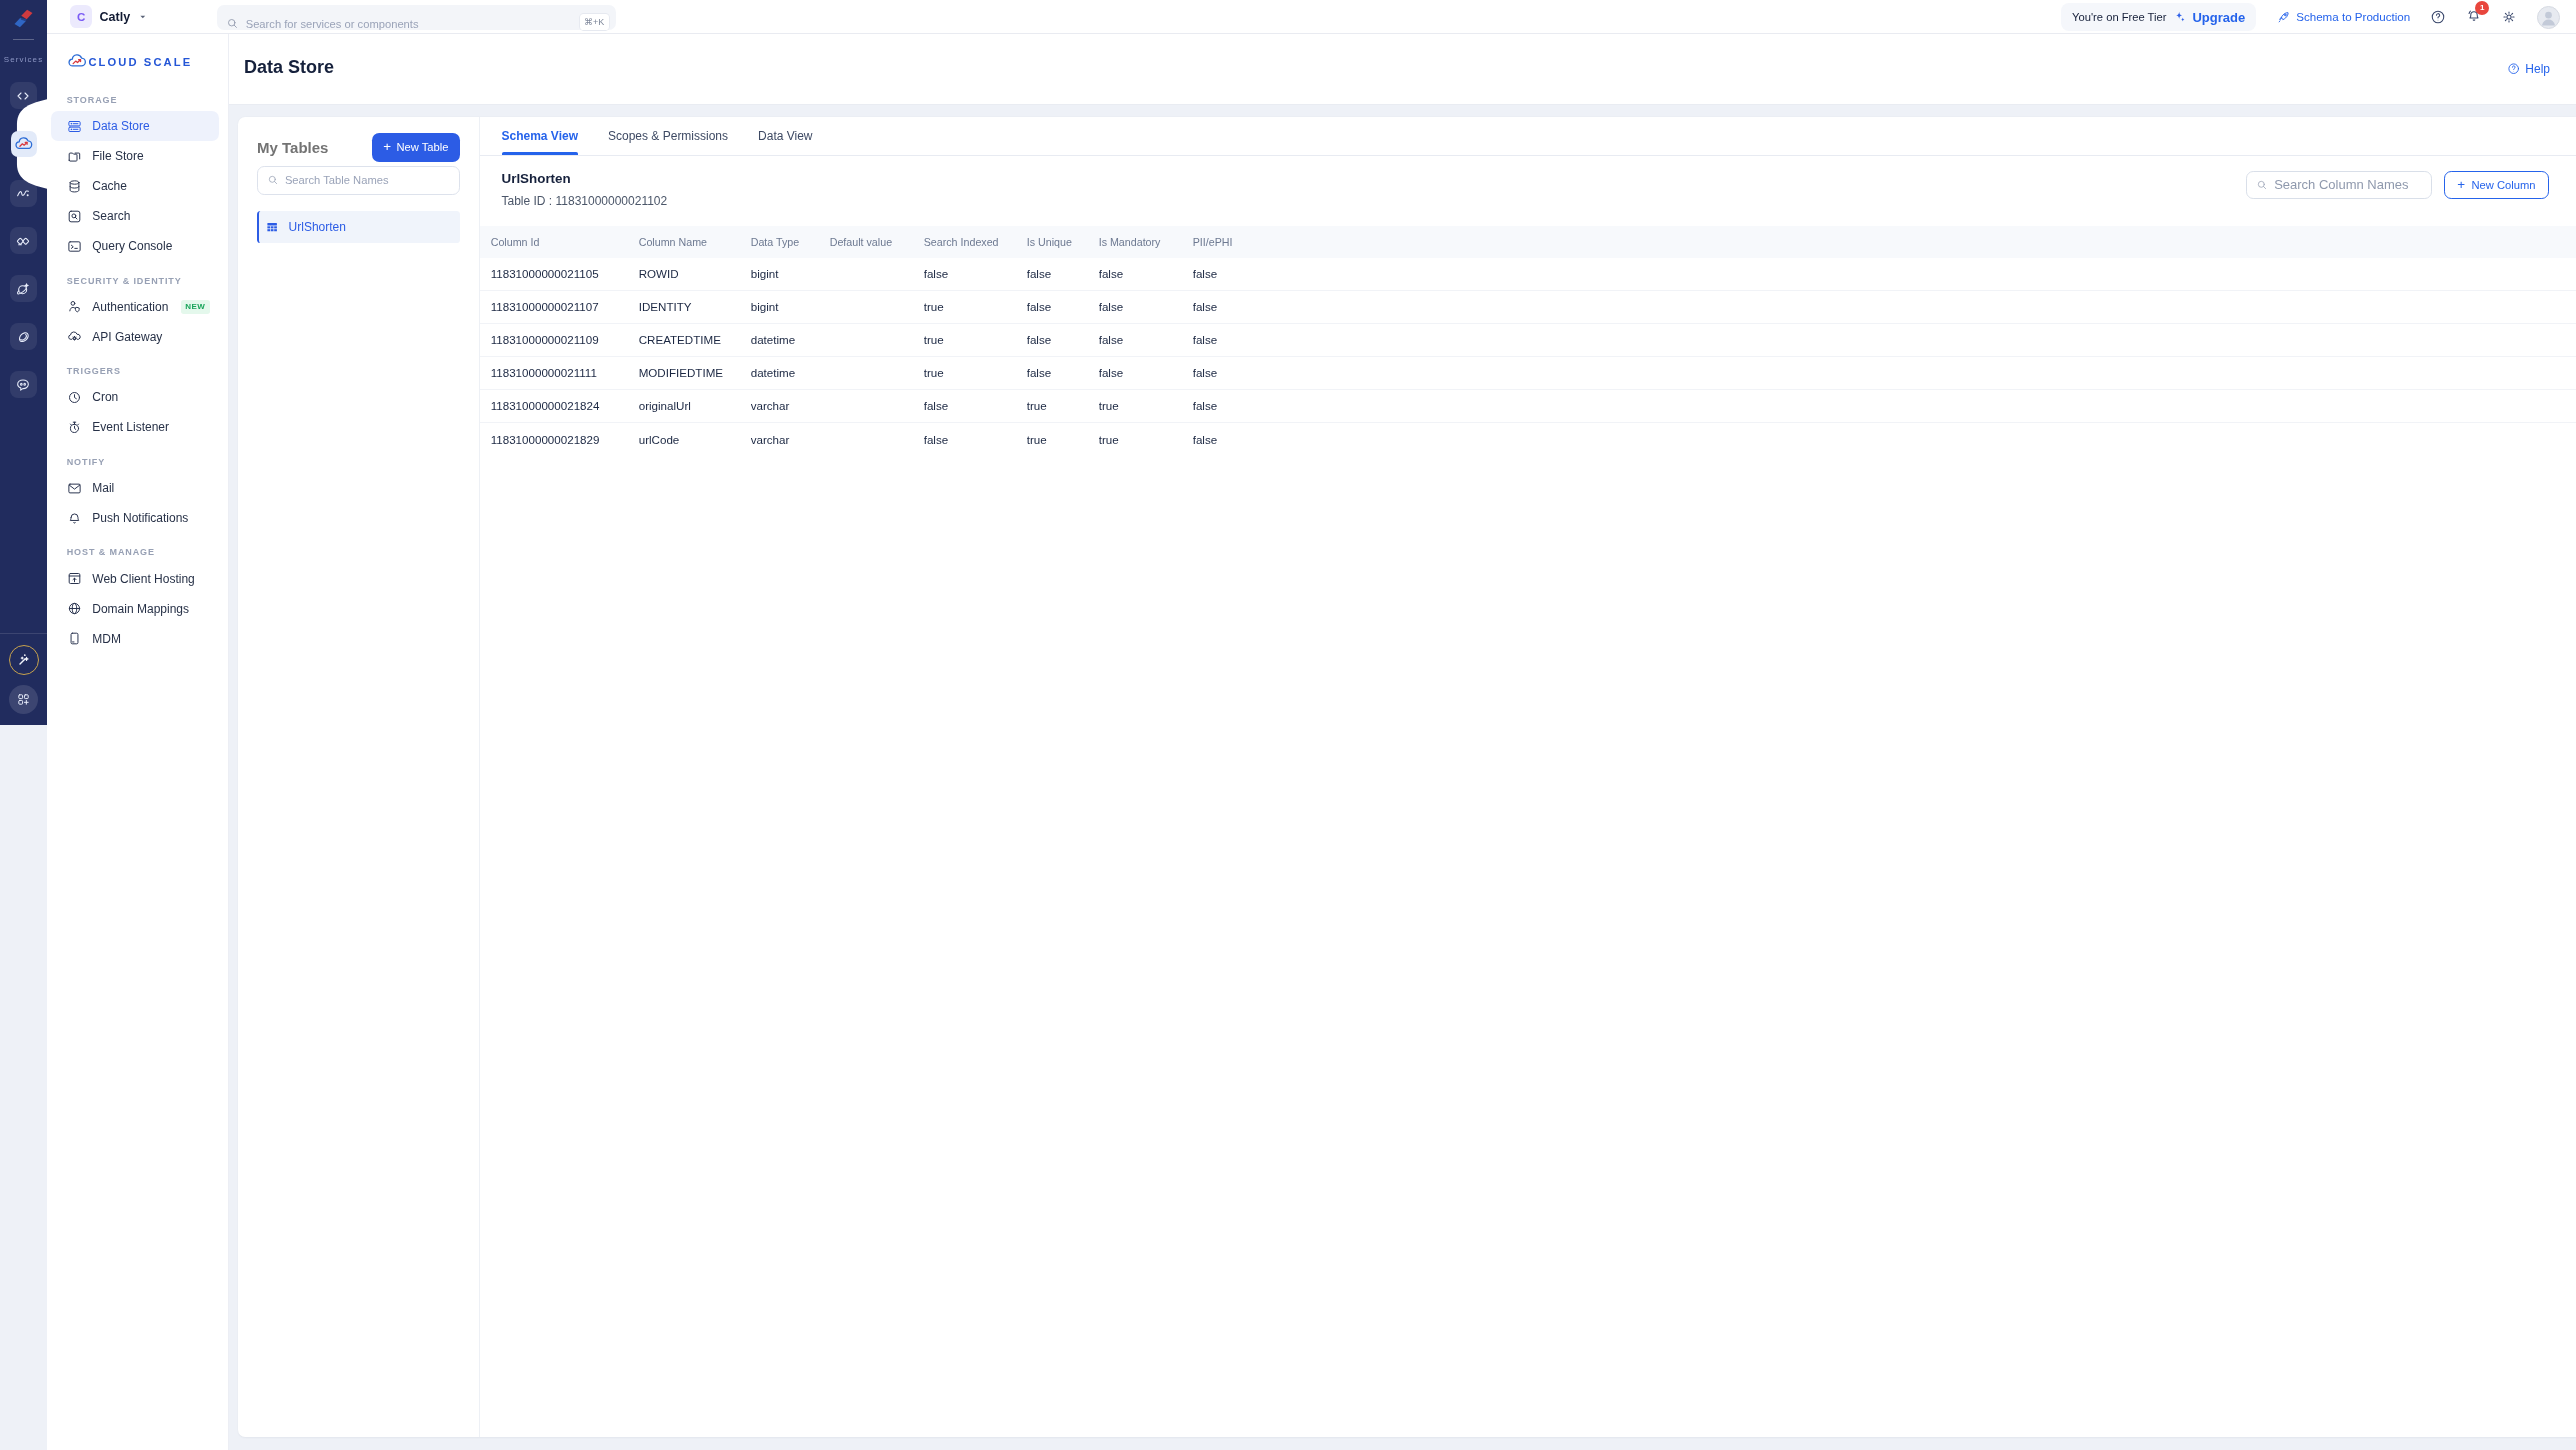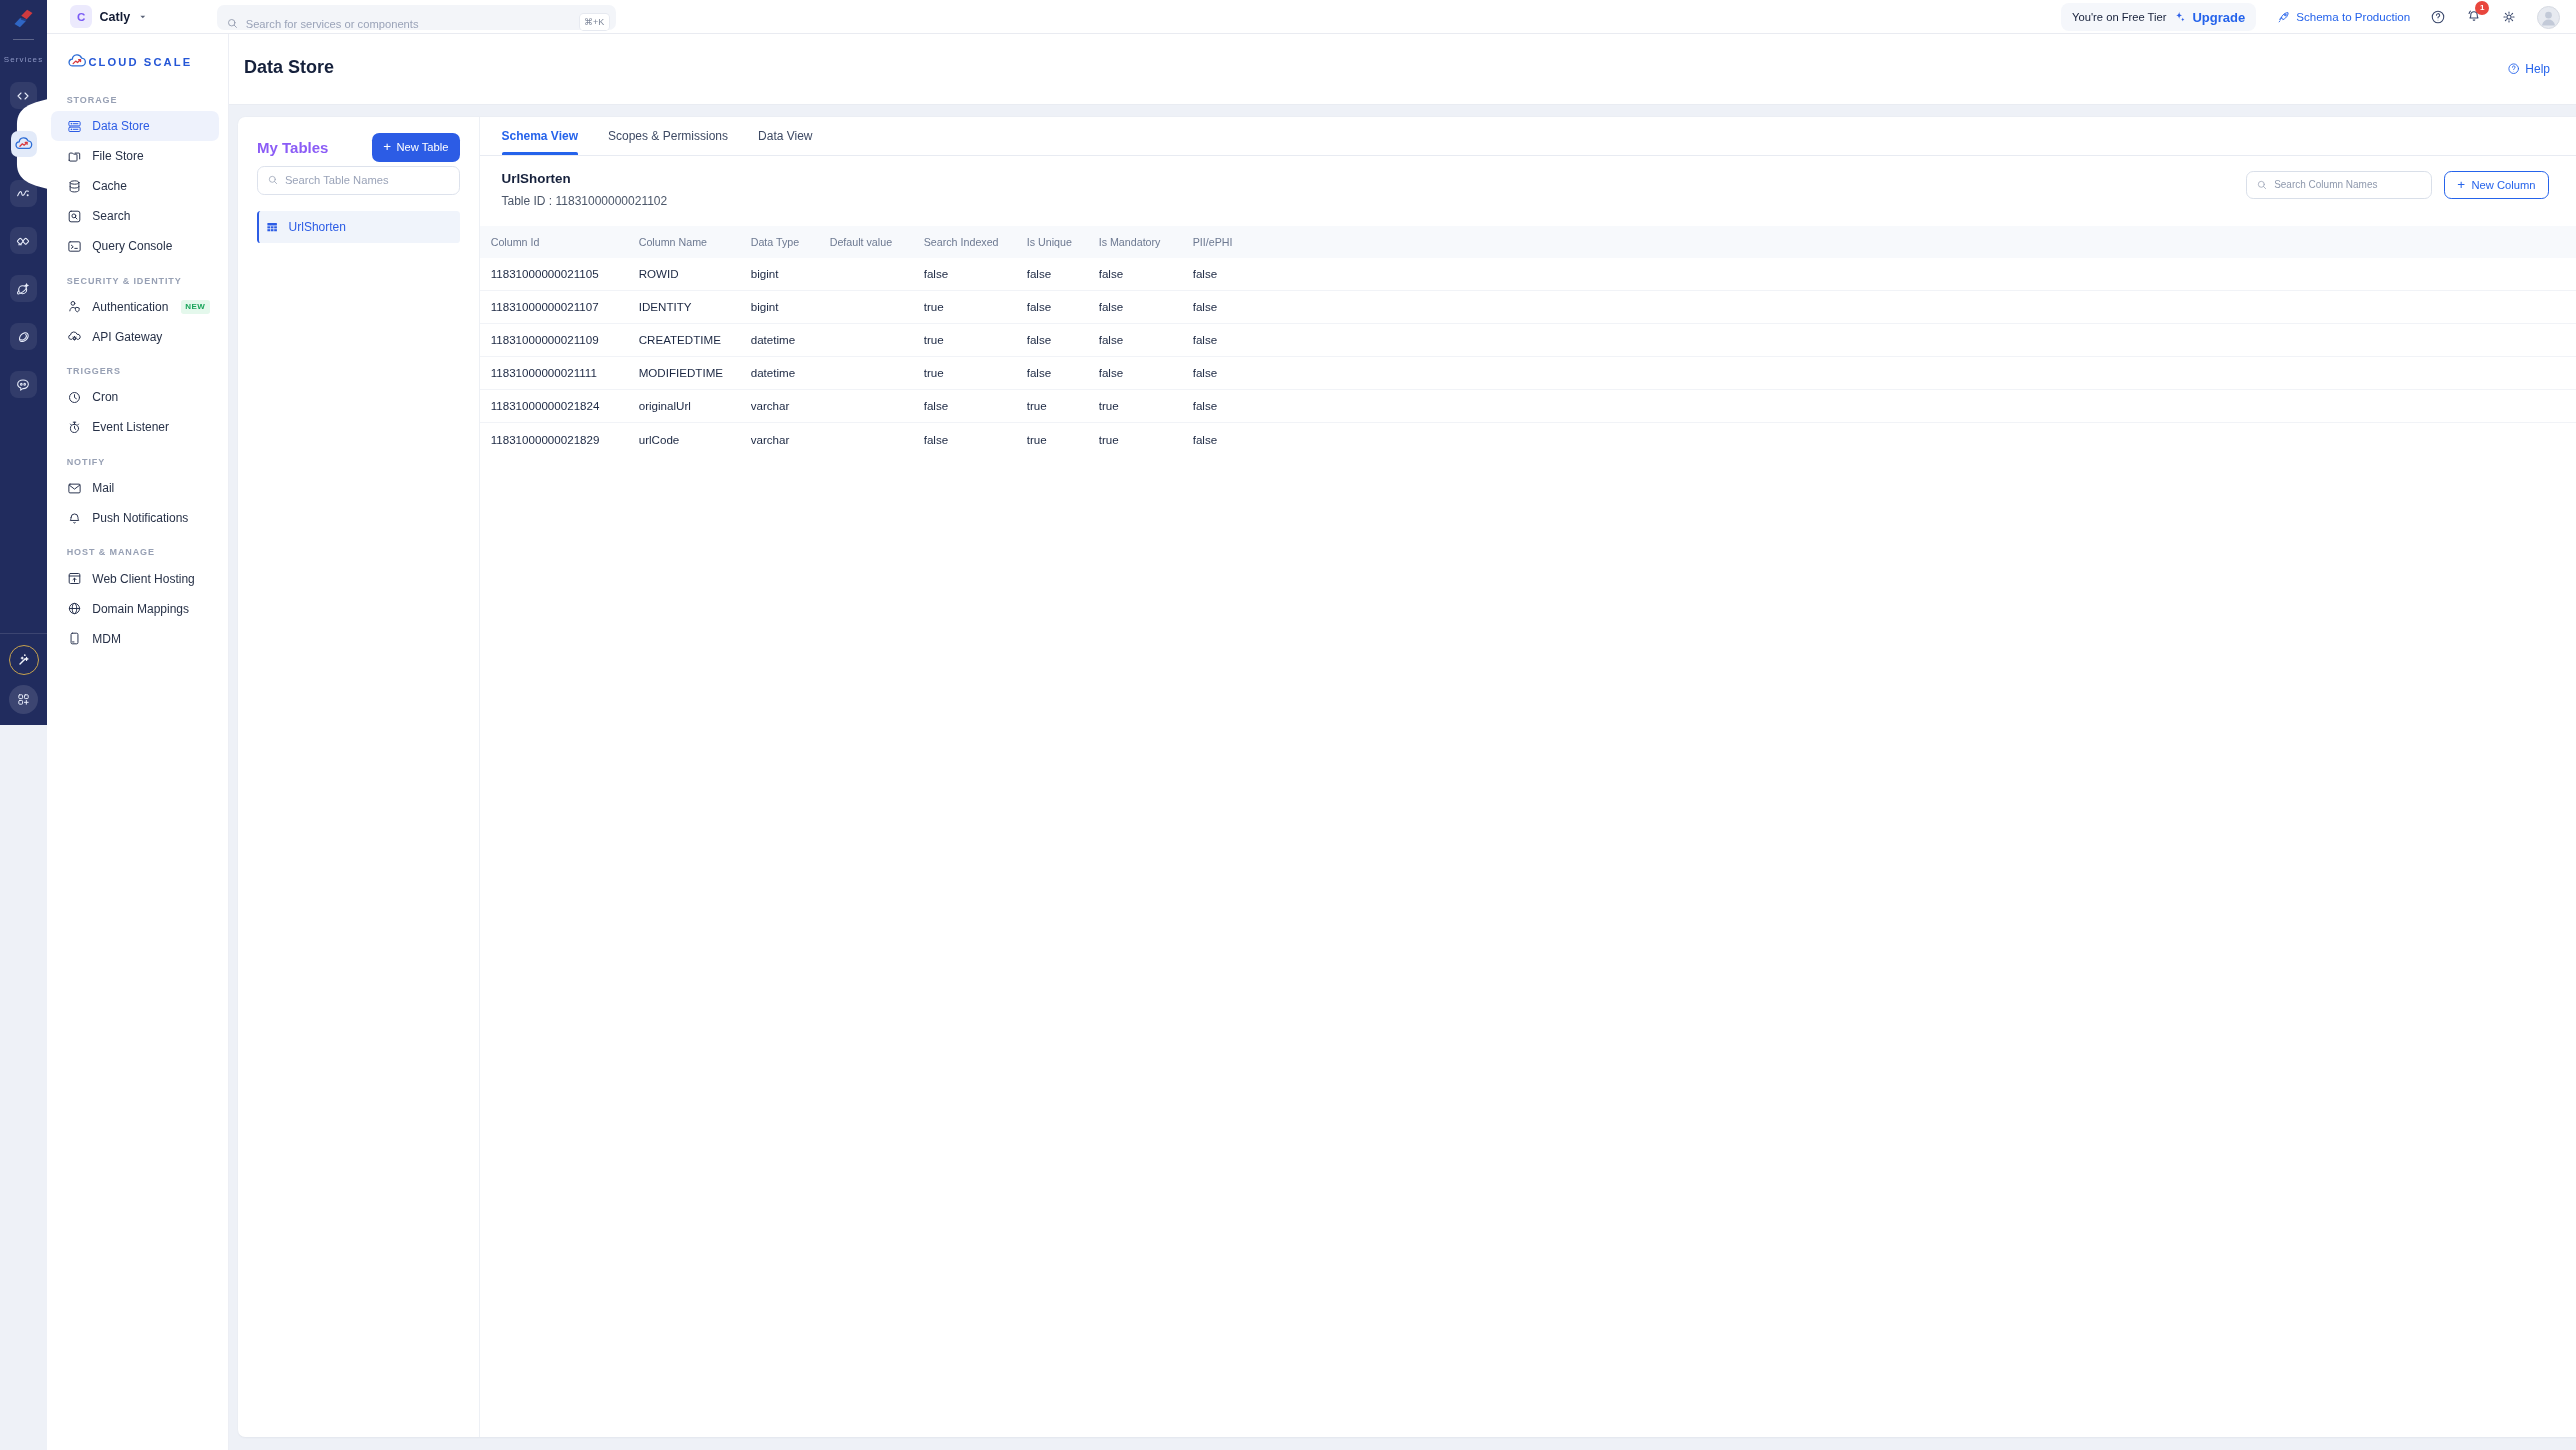--- a/index.html
+++ b/index.html
@@ -89,21 +89,21 @@
   .help-link { position:absolute; right:26px; top:28px; display:flex; align-items:center; gap:5.4px;
     color:#2563eb; font-size:12px; cursor:pointer; }
   .help-link .icn { width:13.4px; height:13.4px; }
   .content { position:absolute; left:0; right:0; top:72px; bottom:0; }
   .card { position:absolute; left:9px; top:10.7px; right:0; bottom:13.4px; background:#fff;
     border-radius:7.2px 0 0 7.2px; box-shadow:0 0.9px 1.8px rgba(20,30,60,.05); display:flex; overflow:hidden; }
 
   
   .tpanel { width:242px; flex:0 0 auto; border-right:0.9px solid #edf0f5; padding:16px 19px 0; }
   .tpanel-top { display:flex; align-items:center; justify-content:space-between; }
-  .tpanel-title { font-size:15px; font-weight:700; color:#8b5cf6; }
+  .tpanel-title { font-size:15px; font-weight:700; color:#737373; }
   .btn-primary { display:flex; align-items:center; gap:5.4px; background:#2c5ce5; color:#fff;
     border:0; border-radius:7.2px; height:29px; padding:0 11.6px; font-size:11.2px; font-family:inherit; cursor:pointer; }
   .btn-primary .plus { font-size:13.4px; font-weight:400; line-height:1; margin-top:-0.9px; }
   .tsearch { margin-top:4px; height:29px; border:0.9px solid #dde2ec; border-radius:7.2px;
     display:flex; align-items:center; padding:0 9px; background:#fff; }
   .tsearch .icn { width:11.6px; height:11.6px; color:#99a2b5; flex:0 0 auto; }
   .tsearch input { flex:1; border:0; outline:0; font-size:11.2px; color:#30384c; padding:0 6.3px;
     background:transparent; font-family:inherit; }
   .tsearch input::placeholder { color:#9aa3b8; }
   .tlist { margin-top:16px; display:flex; flex-direction:column; gap:5.4px; }
@@ -121,21 +121,21 @@
   .tab.active { color:#2563eb; font-weight:700; }
   .tab.active::after { content:""; position:absolute; left:0; right:0; bottom:0; height:2.7px;
     background:#2563eb; border-radius:1.8px 1.8px 0 0; }
   .shead { display:flex; align-items:flex-start; justify-content:space-between; padding:15px 27px 0 21.5px; }
   .stable-name { font-size:13.4px; font-weight:700; color:#16213c; }
   .stable-id { font-size:12px; color:#4b5669; margin-top:8px; }
   .shead-right { display:flex; align-items:center; gap:11.6px; }
   .csearch { width:186px; height:28px; border:0.9px solid #d9dfe9; border-radius:7.2px; display:flex;
     align-items:center; padding:0 9px; background:#fff; }
   .csearch .icn { width:11.6px; height:11.6px; color:#99a2b5; flex:0 0 auto; }
-  .csearch input { flex:1; border:0; outline:0; font-size:10px; color:#30384c; padding:0 6.3px;
+  .csearch input { flex:1; border:0; outline:0; font-size:13px; color:#30384c; padding:0 6.3px;
     background:transparent; font-family:inherit; }
   .csearch input::placeholder { color:#8f99ad; }
   .btn-outline { display:flex; align-items:center; gap:6.3px; background:#fff; color:#2563eb;
     border:0.9px solid #2563eb; border-radius:7.2px; height:28px; padding:0 12.5px; font-size:11.2px;
     font-family:inherit; cursor:pointer; }
   .btn-outline .plus { font-size:13.4px; line-height:1; margin-top:-0.9px; }
 
   .sgrid { margin-top:18px; flex:1; overflow:hidden; }
   .grid-row { display:grid; grid-template-columns:148px 112px 79px 94px 103px 72px 94px 1fr;
     align-items:center; padding-left:10.7px; }

